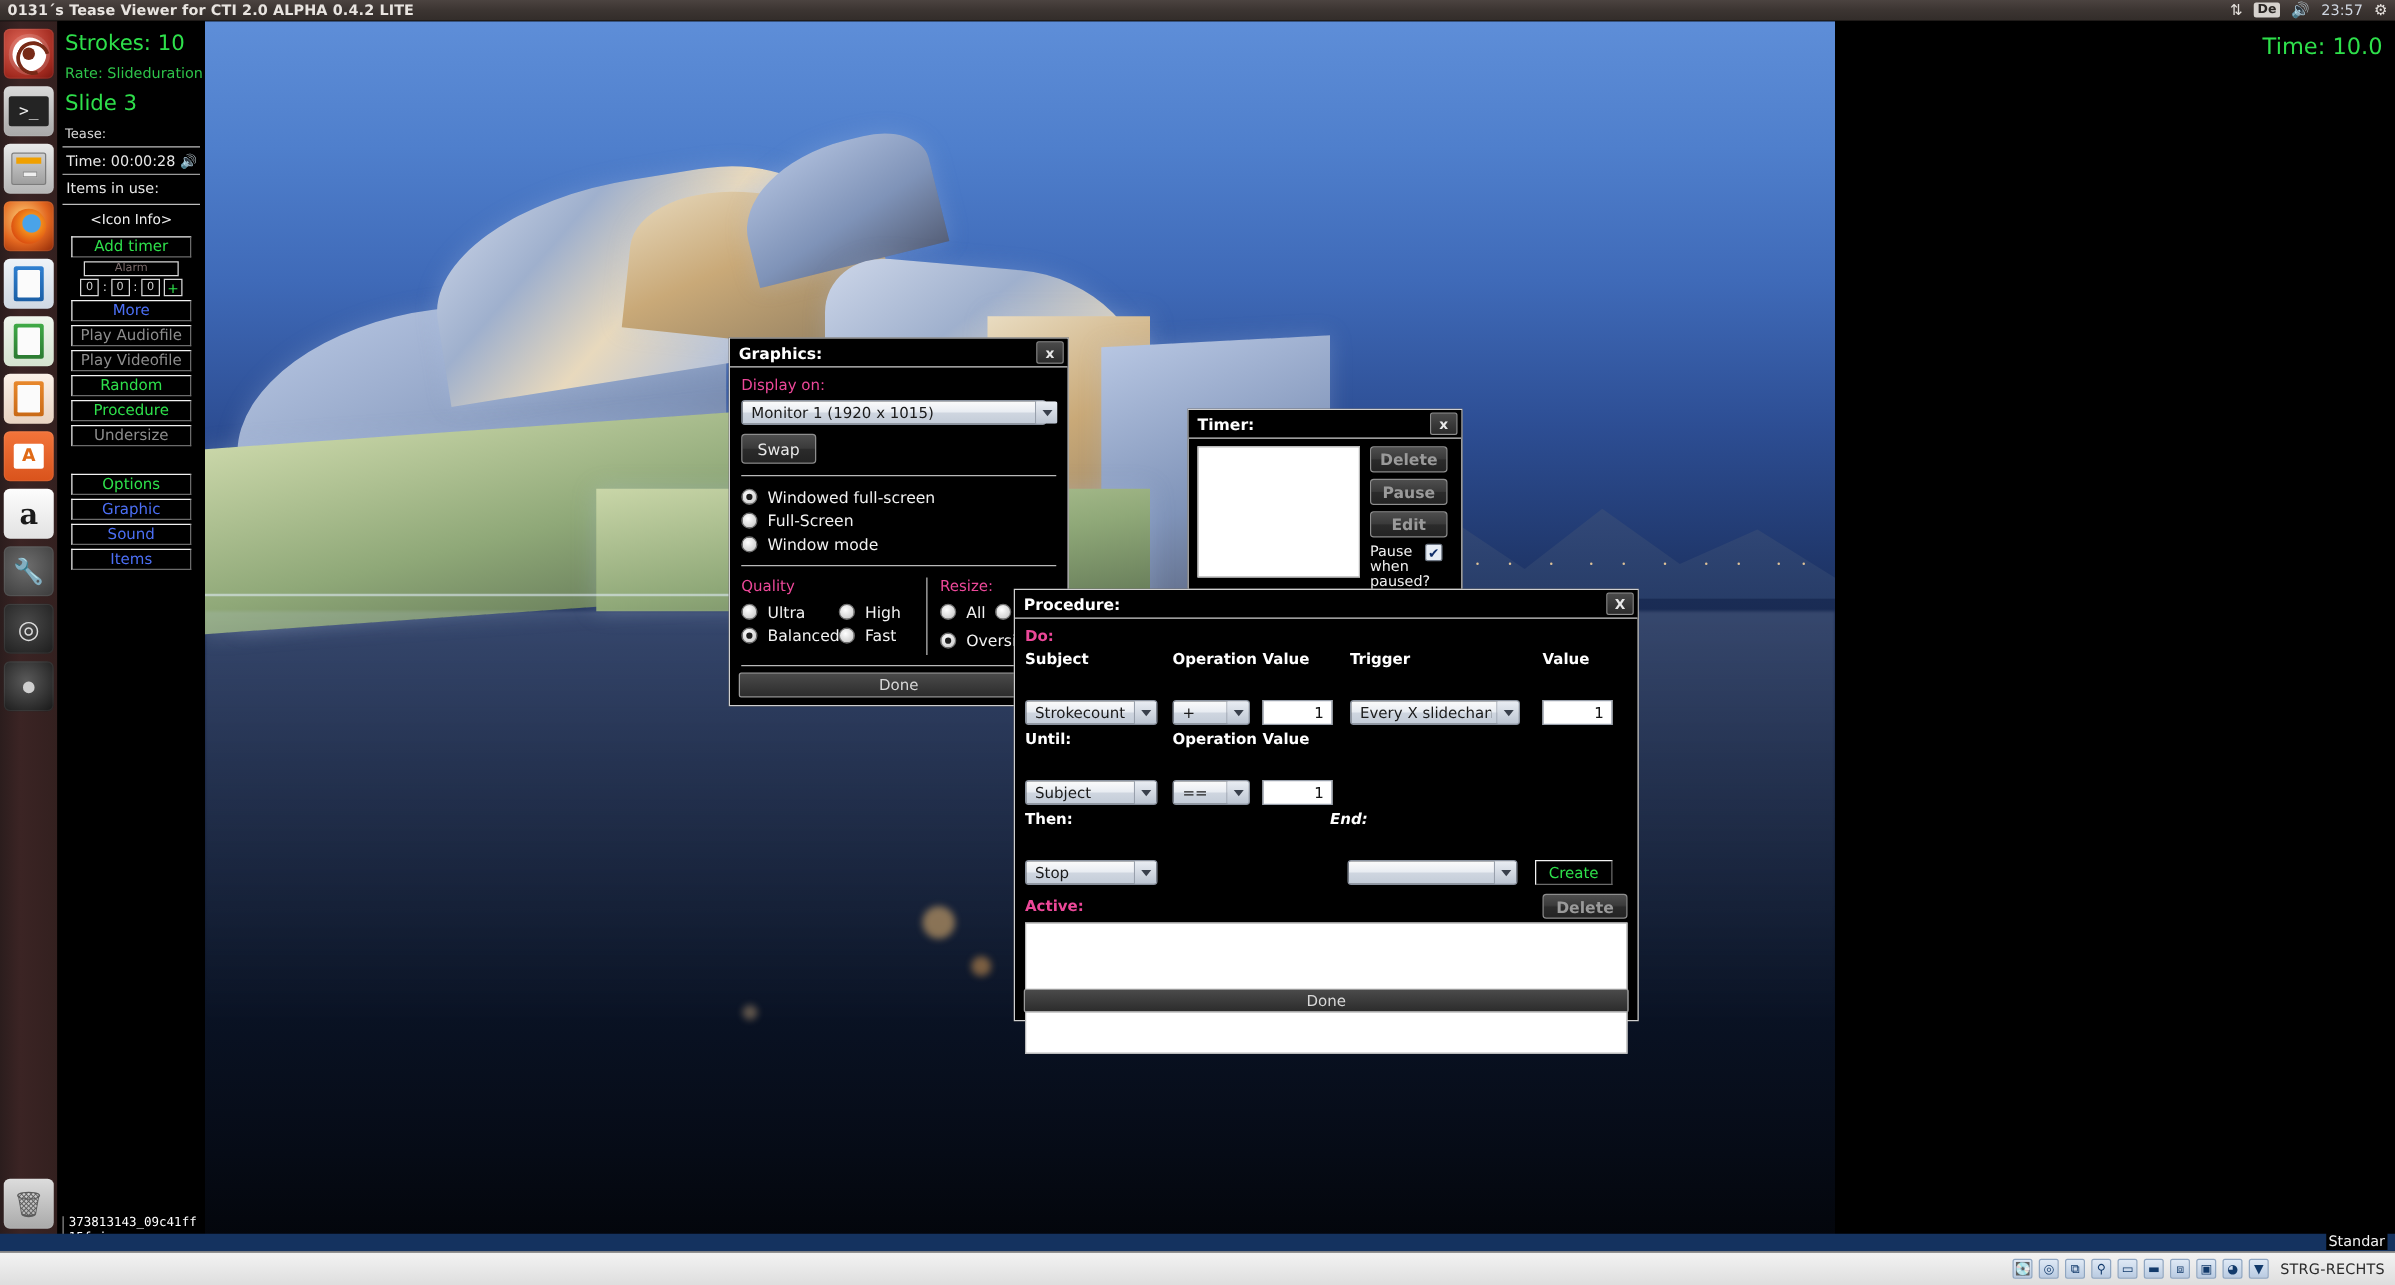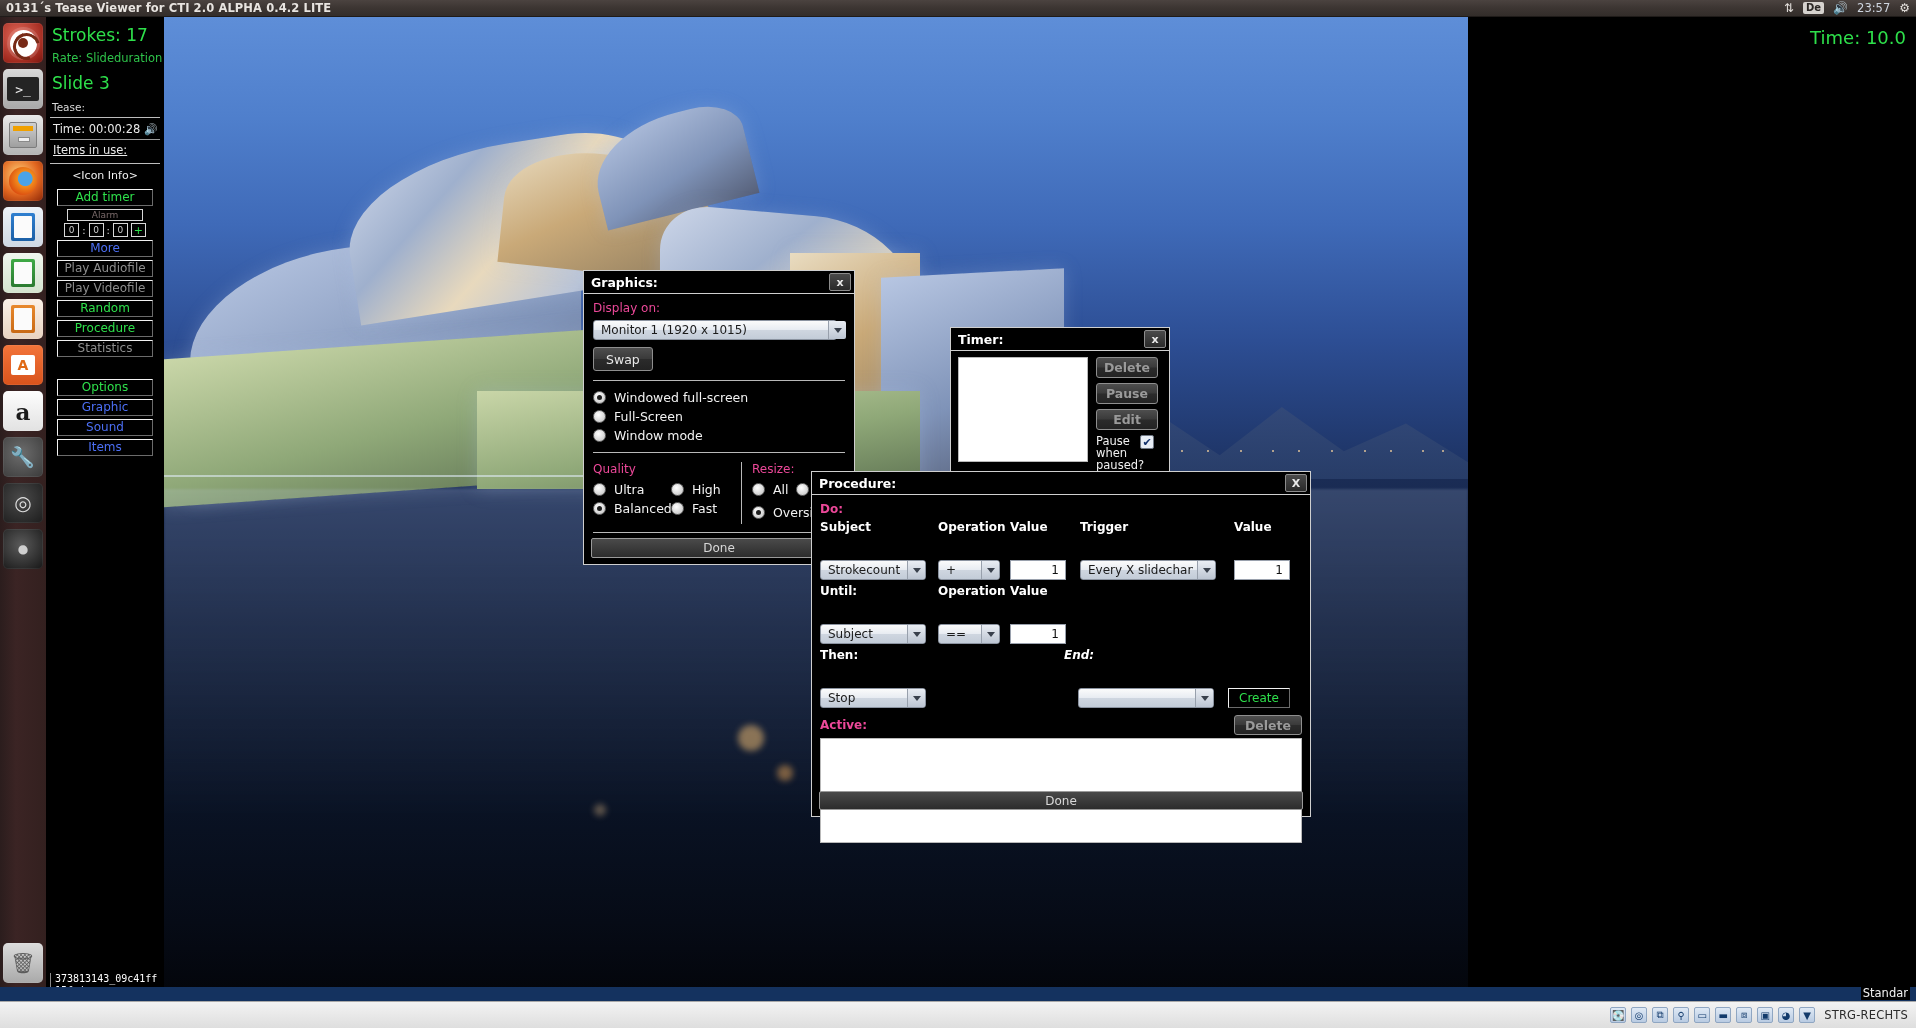--- a/index.html
+++ b/index.html
@@ -92,21 +92,21 @@
   .sb-strokes { color:#2ee04b; font-size:17px; padding:8px 0 0 6px; font-weight:500;}
   .sb-rate { color:#2ec34a; font-size:11.5px; padding:6px 0 0 6px;}
   .sb-slide { color:#2ee04b; font-size:17px; padding:8px 0 0 6px; font-weight:500;}
   .sb-tease { color:#d8d8d8; font-size:10.5px; padding:8px 0 2px 6px;}
   .sb-box {
     margin: 2px 4px 0 4px; border-top:1px solid #bdbdbd; border-bottom:1px solid #bdbdbd;
     padding: 2px 0 2px 0;
   }
   .sb-time-row { display:flex; align-items:center; color:#e8e8e8; font-size:11.5px; padding:2px 2px 3px 3px;}
   .sb-time-row .spk { margin-left:auto; font-size:11px; color:#e8e8e8;}
-  .sb-items { color:#e8e8e8; font-size:11.5px; padding:3px 0 4px 3px; border-top:1px solid #9a9a9a;text-decoration:underline;}
+  .sb-items { color:#e8e8e8; font-size:11.5px; padding:3px 0 4px 3px; border-top:1px solid #9a9a9a;}
   .sb-iconinfo { color:#efefef; font-size:11px; text-align:center; padding:5px 0 4px 0;}
   .btn {
     display:block; width:96px; margin:3px auto; height:17px; line-height:15px;
     text-align:center; font-size:12px;
     background:#000; color:#2ee04b;
     border-top:1px solid #f2f2f2; border-left:1px solid #f2f2f2;
     border-right:1px solid #6b6b6b; border-bottom:1px solid #6b6b6b;
     cursor:pointer; white-space:nowrap; overflow:hidden;
   }
   .btn.blue { color:#4c6ff5; }
@@ -368,21 +368,21 @@
         <span class="glyph" style="color:#cfcfcf;">⏺</span>
       </div>
     <div class="lnch trash" style="position:absolute;left:3px;bottom:12px;">
       <span class="glyph" style="color:#5b5b5b;">🗑</span>
     </div>
   </div>
 
   <div id="app">
 
     <div id="sidebar">
-      <div class="sb-strokes">Strokes: 17</div>
+      <div class="sb-strokes">Strokes: 10</div>
       <div class="sb-rate">Rate: Slideduration</div>
       <div class="sb-slide">Slide 3</div>
       <div class="sb-tease">Tease:</div>
 
       <div class="sb-box">
         <div class="sb-time-row">
           <span>Time: 00:00:28</span>
           <span class="spk">🔊</span>
         </div>
         <div class="sb-items">Items in use:</div>
@@ -400,21 +400,21 @@
         <span class="colon">:</span>
         <span class="spin-cell">0</span>
         <span class="plus-cell">+</span>
       </div>
 
       <div class="btn blue">More</div>
       <div class="btn grey">Play Audiofile</div>
       <div class="btn grey">Play Videofile</div>
       <div class="btn">Random</div>
       <div class="btn">Procedure</div>
-      <div class="btn grey">Statistics</div>
+      <div class="btn grey">Undersize</div>
 
       <div class="sb-gap"></div>
 
       <div class="btn">Options</div>
       <div class="btn blue">Graphic</div>
       <div class="btn blue">Sound</div>
       <div class="btn blue">Items</div>
 
       <div class="sb-filename">373813143_09c41ff15f.jpg</div>
     </div>

